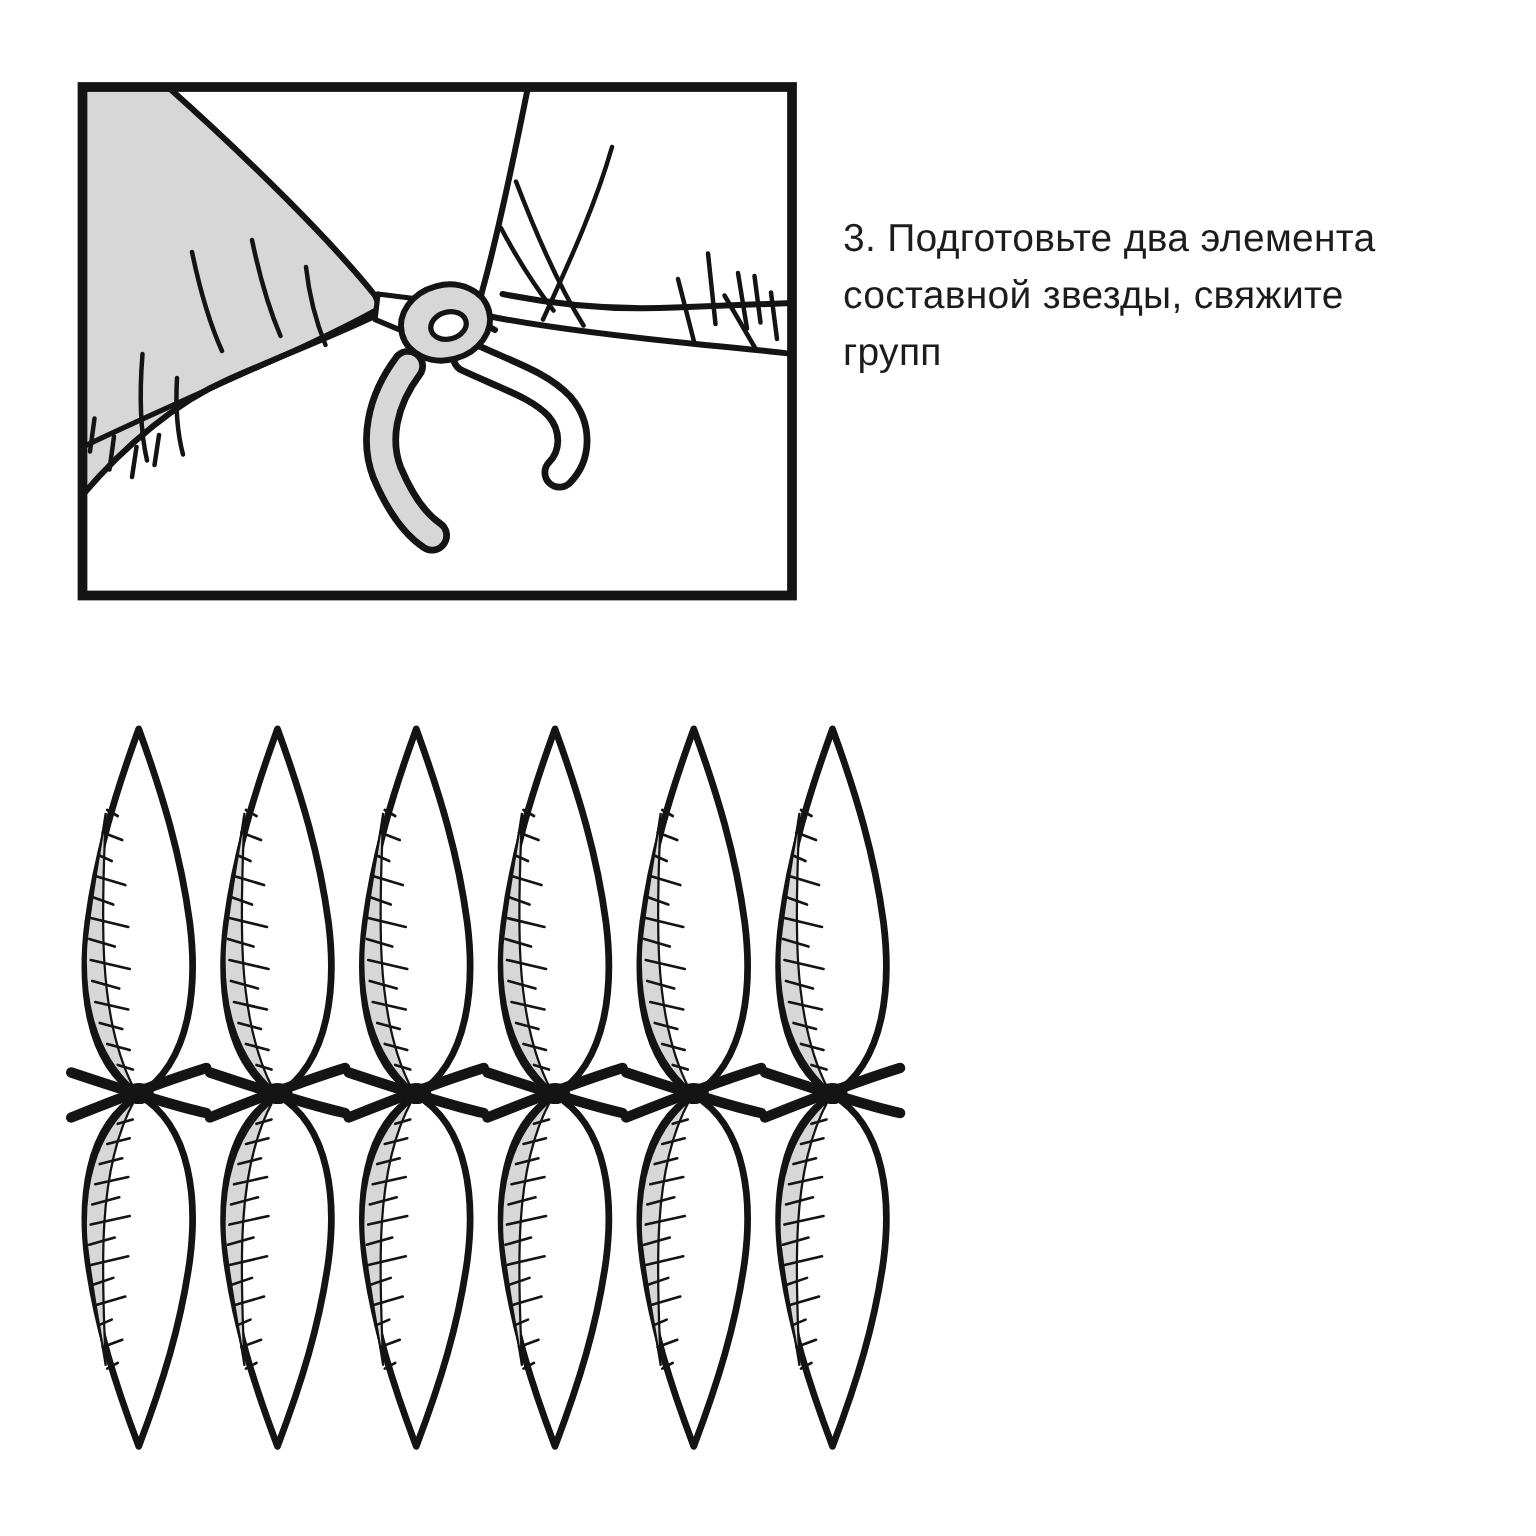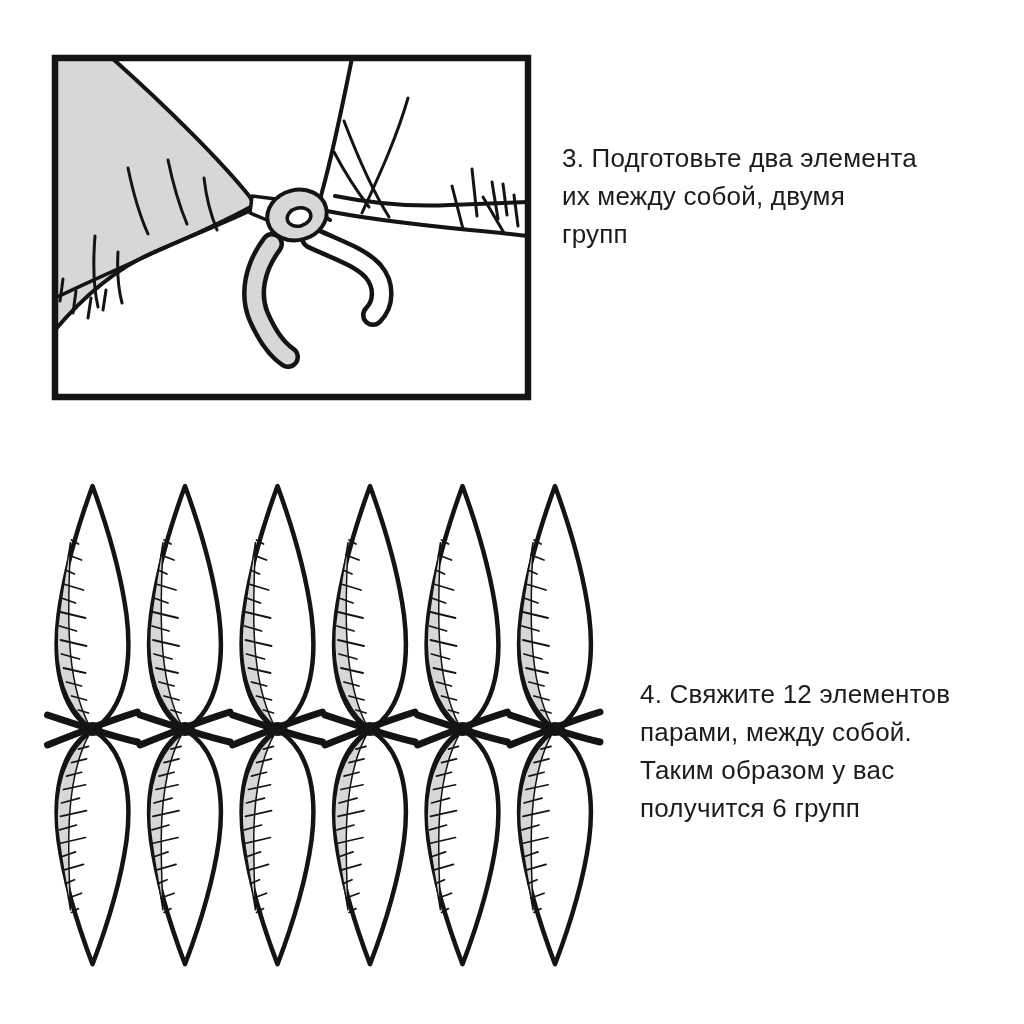--- a/index.html
+++ b/index.html
@@ -117,24 +117,18 @@
       <use href="#pair" transform="translate(185,730)"></use>
       <use href="#pair" transform="translate(277.5,730)"></use>
       <use href="#pair" transform="translate(370,730)"></use>
       <use href="#pair" transform="translate(462.5,730)"></use>
       <use href="#pair" transform="translate(555,730)"></use>
     </g>
   </svg>
 
   <div class="step" id="step3">
     <div>3. Подготовьте два элемента</div>
-    <div>их между собой, двумя</div>
+    <div>составной звезды, свяжите</div>
     <div>групп</div>
   </div>
 
-  <div class="step" id="step4">
-    <div>4. Свяжите 12 элементов</div>
-    <div>парами, между собой.</div>
-    <div>Таким образом у вас</div>
-    <div>получится 6 групп</div>
-  </div>
 
 </div>
 
 </body></html>

